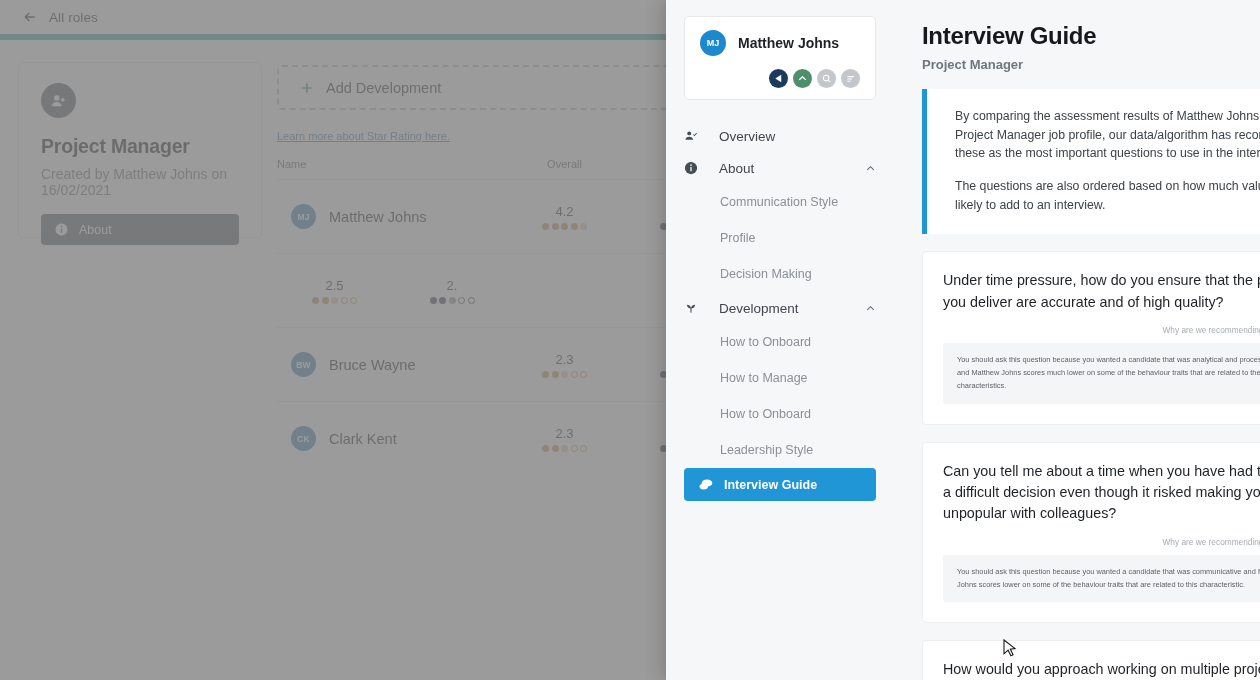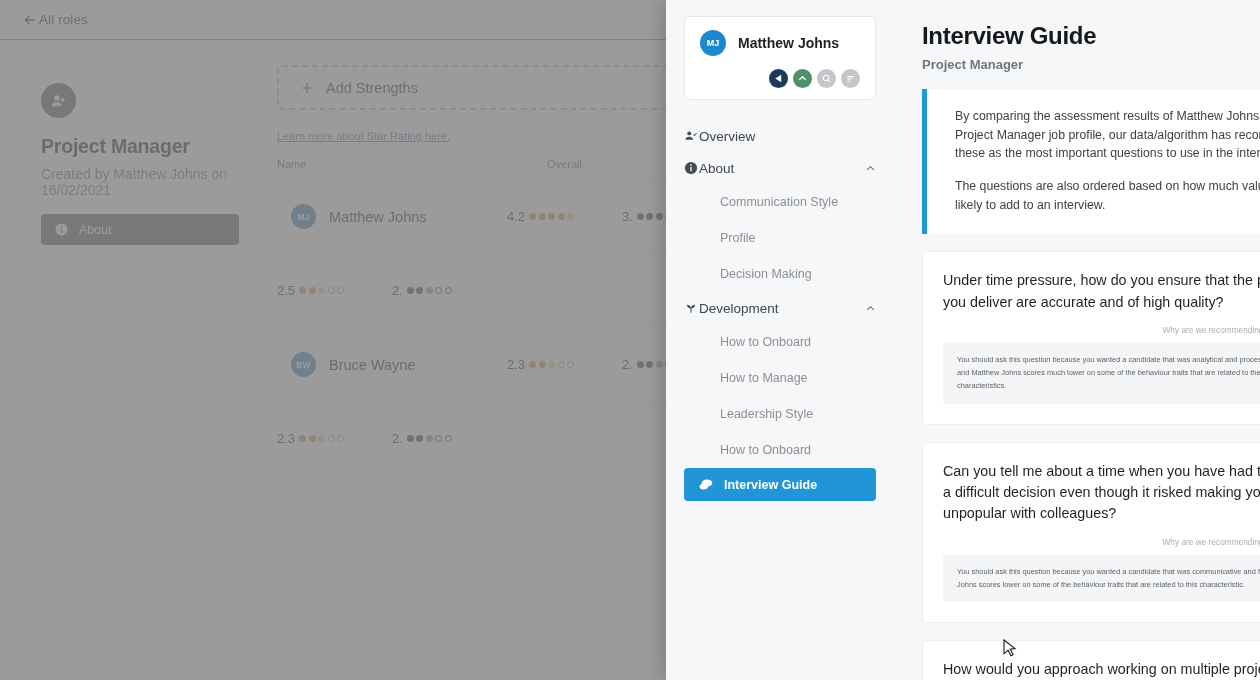--- a/index.html
+++ b/index.html
@@ -18,22 +18,22 @@
     filter: grayscale(0.35) brightness(0.92) contrast(0.55) opacity(0.9);
   }
   .bg-app::after {
     content: ""; position: absolute; inset: 0;
     background: rgba(130,130,132,0.52);
     pointer-events: none;
   }
 
   .topbar {
     position: absolute; left: 0; top: 0; width: 680px; height: 40px;
-    background: #fff; border-bottom: 1px solid #14b8a6;
-    display: flex; align-items: center; padding-left: 22px; gap: 1px;
+    background: #fff; border-bottom: 6px solid #14b8a6;
+    display: flex; align-items: center; padding-left: 22px; gap: 11px;
   }
   .back-arrow { width: 16px; height: 16px; color: #2b2f33; display:block; }
   .topbar-label { font-size: 13.5px; color: #2b2f33; letter-spacing: .1px; }
 
   .role-card {
     position: absolute; left: 18px; top: 62px; width: 244px; height: 176px;
     background: #fff; border: 1px solid #e4e6e9; border-radius: 5px;
     padding: 20px 22px;
   }
   .role-avatar {
@@ -73,21 +73,21 @@
     display: flex; align-items: center; height: 74px;
     border-top: 1px solid #e7e9ec; background: #fff;
   }
   .row .c-name { display: flex; align-items: center; gap: 13px; padding-left: 14px; }
   .avatar {
     width: 25px; height: 25px; border-radius: 50%; background: #1e88cf;
     color: #fff; font-size: 8.5px; font-weight: bold;
     display: flex; align-items: center; justify-content: center; letter-spacing: .2px;
   }
   .cand-name { font-size: 14.5px; color: #1e2226; }
-  .score-cell { display: flex; flex-direction: row; align-items: center; gap: 4px; }
+  .score-cell { display: flex; flex-direction: column; align-items: center; gap: 4px; }
   .score-num { font-size: 13px; color: #2b2f33; }
   .dots { display: flex; gap: 2.5px; }
   .dot { width: 7px; height: 7px; border-radius: 50%; }
   .dot.o-full { background: #e8921f; }
   .dot.o-half { background: #e8921f; opacity: .5; }
   .dot.o-empty { background: transparent; border: 1px solid #e8921f; }
   .dot.d-full { background: #3b4257; }
   .dot.d-half { background: #3b4257; opacity: .5; }
   .dot.d-empty { background: transparent; border: 1px solid #3b4257; }
 
@@ -110,21 +110,21 @@
     width: 26px; height: 26px; border-radius: 50%; background: #1e88cf; color: #fff;
     font-size: 9px; font-weight: bold; display: flex; align-items: center; justify-content: center;
   }
   .prof-name { font-size: 14px; font-weight: bold; color: #1e2226; }
   .badges { display: flex; gap: 5px; justify-content: flex-end; margin-top: 13px; }
   .badge { width: 19px; height: 19px; border-radius: 50%; display:flex; align-items:center; justify-content:center; }
   .badge svg { width: 11px; height: 11px; color: #fff; display:block; }
 
   .nav { margin-top: 20px; }
   .nav-group {
-    display: flex; align-items: center; gap: 1px; height: 32px;
+    display: flex; align-items: center; gap: 21px; height: 32px;
     font-size: 13.5px; color: #40464d; cursor: pointer;
   }
   .nav-group .gico { width: 14px; height: 14px; color: #474d55; flex:0 0 14px; display:block; }
   .nav-group .chev { margin-left: auto; width: 11px; height: 11px; color: #60666d; display:block;}
   .nav-sub {
     height: 36px; display: flex; align-items: center; padding-left: 36px;
     font-size: 12.5px; color: #8b9096; cursor: pointer;
   }
   .nav-sub.active {
     background: #2196d6; color: #fff; border-radius: 4px; font-weight: bold;
@@ -190,21 +190,21 @@
           <circle cx="12" cy="6.6" r="1.5" fill="#5c6470"></circle>
         </svg>
         <span>About</span>
       </div>
     </div>
 
     <div class="add-cand">
       <svg class="plus-ico" viewBox="0 0 24 24" fill="none" stroke="currentColor" stroke-width="2.6">
         <path d="M12 5v14M5 12h14"></path>
       </svg>
-      <span>Add Strengths</span>
+      <span>Add Development</span>
     </div>
 
     <div class="learn-link">Learn more about Star Rating here.</div>
 
     <div class="tbl">
       <div class="tbl-head">
         <div class="c-name">Name</div>
         <div class="c-ov">Overall</div>
         <div class="c-bh">Behav</div>
       </div>
@@ -289,20 +289,24 @@
                   <span class="dot d-full"></span>
                   <span class="dot d-full"></span>
                   <span class="dot d-half"></span>
                   <span class="dot d-empty"></span>
                   <span class="dot d-empty"></span>
                 </div>
               </div>
             </div>
           </div>
           <div class="row">
+            <div class="c-name">
+              <span class="avatar">CK</span>
+              <span class="cand-name">Clark Kent</span>
+            </div>
             <div class="c-ov">
               <div class="score-cell">
                 <span class="score-num">2.3</span>
                 <div class="dots">
                   <span class="dot o-full"></span>
                   <span class="dot o-full"></span>
                   <span class="dot o-half"></span>
                   <span class="dot o-empty"></span>
                   <span class="dot o-empty"></span>
                 </div>
@@ -410,24 +414,24 @@
               </svg>
             </span>
           </div>
           <div class="nav-sub">
             <span>How to Onboard</span>
           </div>
           <div class="nav-sub">
             <span>How to Manage</span>
           </div>
           <div class="nav-sub">
+            <span>How to Onboard</span>
+          </div>
+          <div class="nav-sub">
             <span>Leadership Style</span>
-          </div>
-          <div class="nav-sub">
-            <span>How to Onboard</span>
           </div>
           <div class="nav-sub active">
             <span style="display:flex">
               <svg class="chat" viewBox="0 0 24 24" fill="currentColor">
                 <ellipse cx="13.5" cy="9" rx="8" ry="5.4"></ellipse>
                 <ellipse cx="8.6" cy="14.4" rx="6.3" ry="4.4" fill="#fff"></ellipse>
                 <ellipse cx="8.6" cy="14.4" rx="5.3" ry="3.6" fill="currentColor"></ellipse>
               </svg>
             </span>
             <span>Interview Guide</span>

